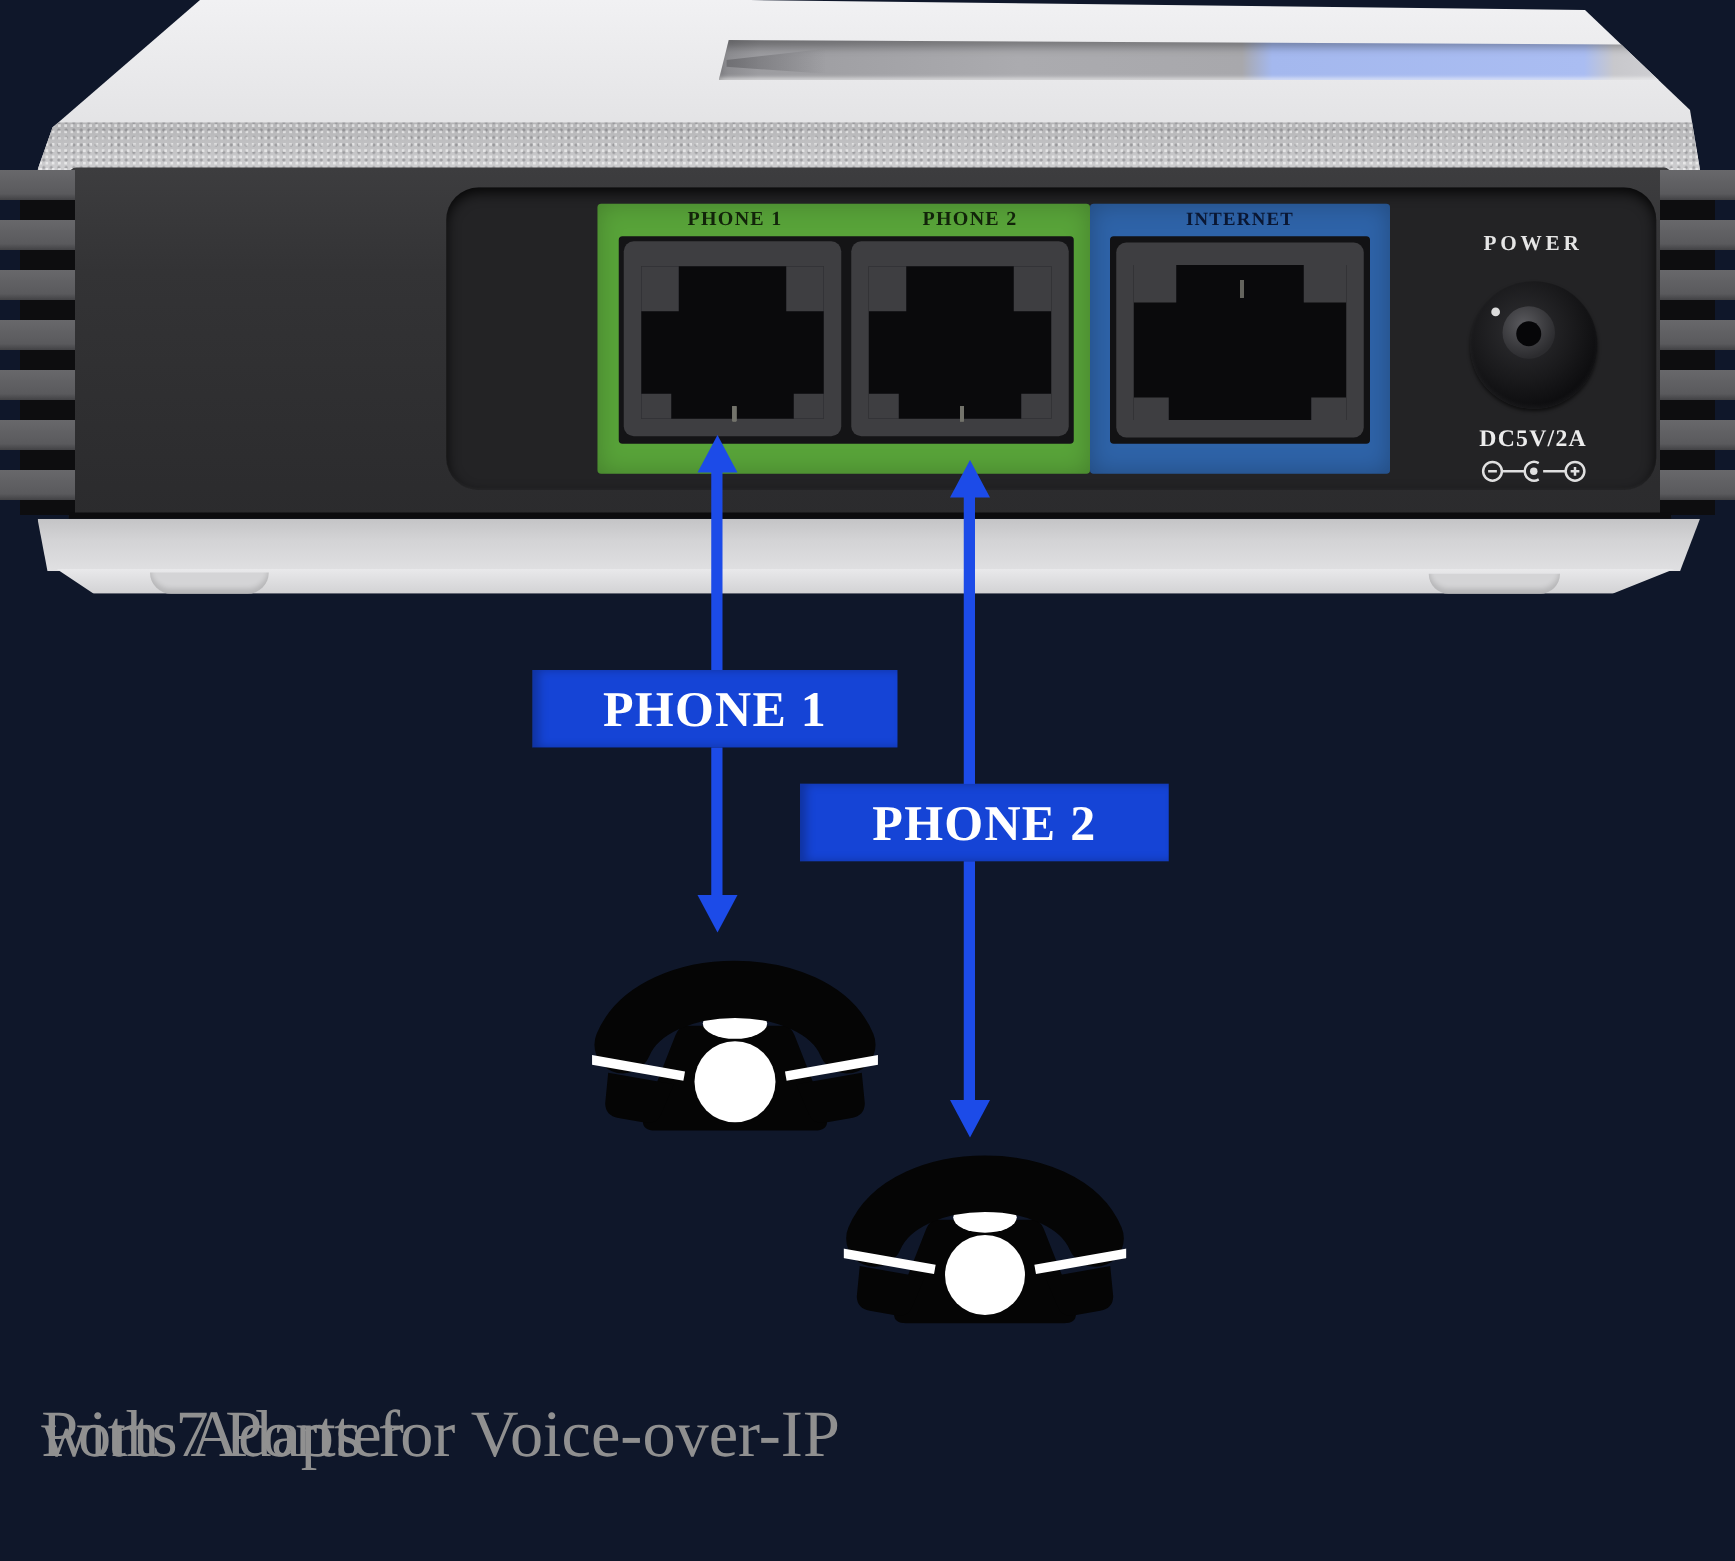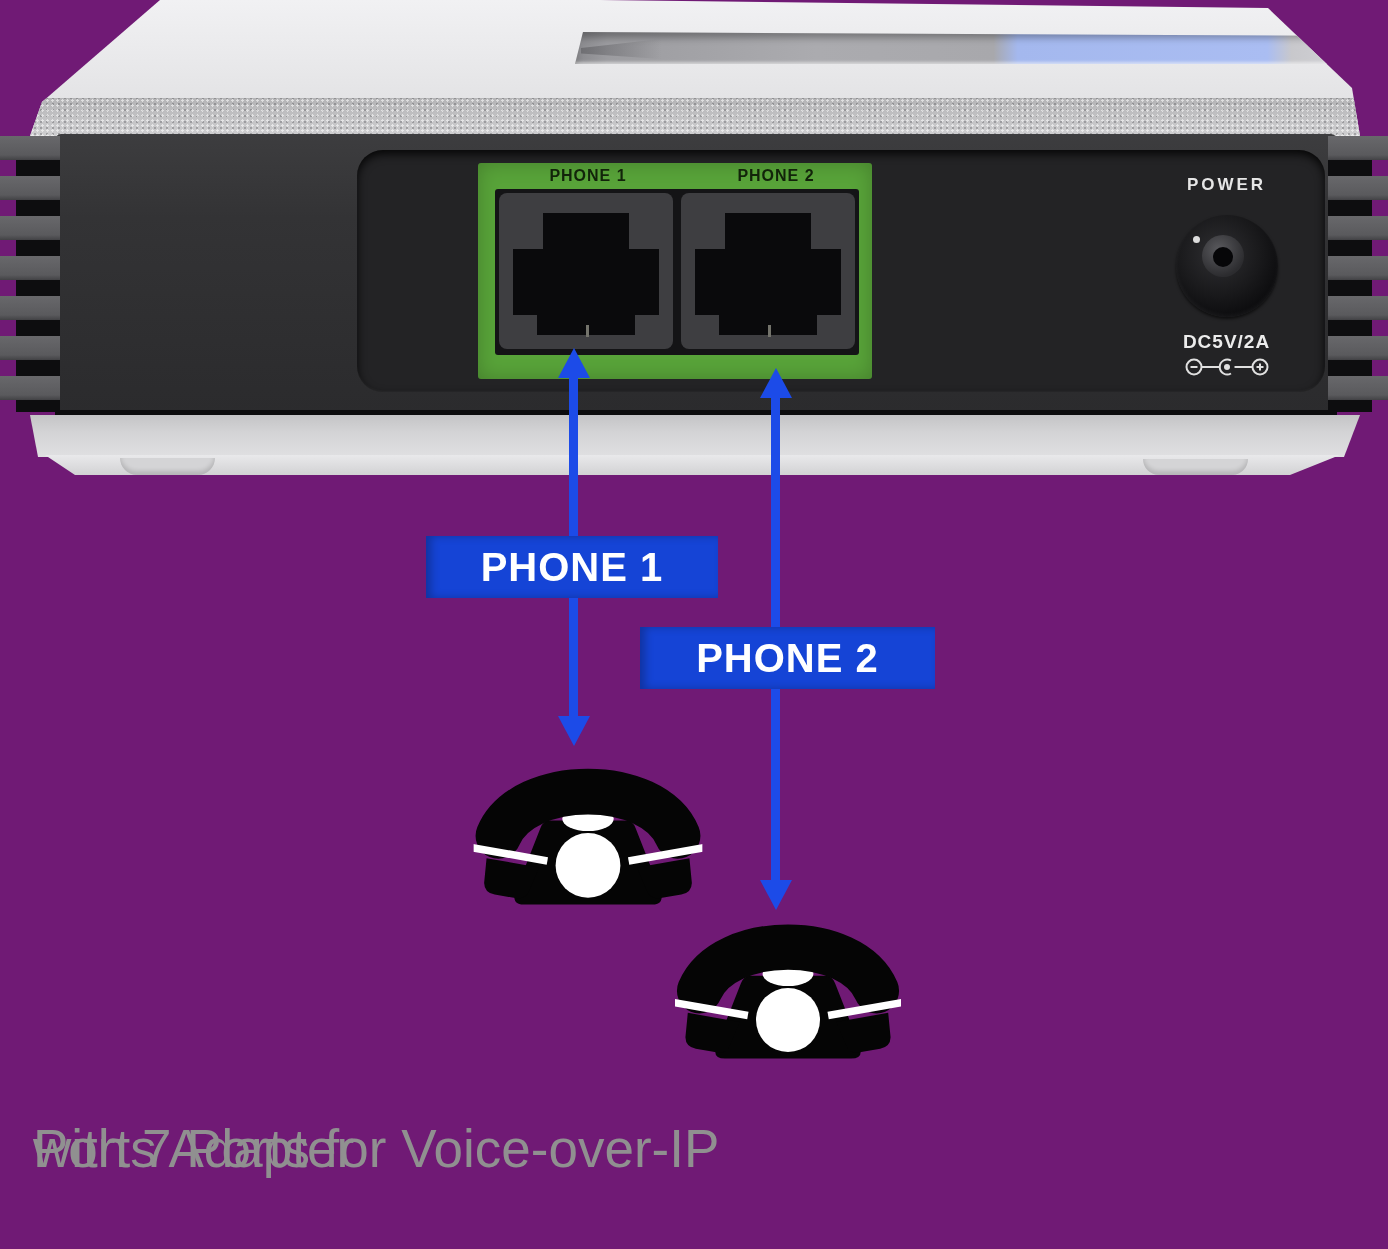--- a/index.html
+++ b/index.html
@@ -1,17 +1,17 @@
 <!DOCTYPE html>
 <html style="--callout-blue: #1544d6; --arrow-blue: #1c4be8; --phone-green: #58a339; --internet-blue: #2e63a8; --caption-gray: #909090;"><head>
 <meta charset="utf-8">
 <style>
   html,body{margin:0;padding:0;background:#ffffff;}
-  #stage{position:relative;width:1388px;height:1249px;background:#701a75;overflow:hidden;
-         font-family:Liberation Sans, sans-serif;}
+  #stage{position:relative;width:1388px;height:1249px;background:#0f172a;overflow:hidden;
+         font-family:Liberation Serif, serif;}
   #stage *{position:absolute;box-sizing:border-box;}
 
   
   .device-top{left:30px;top:0;width:1330px;height:136px;
     clip-path:polygon(130px 0px,570px 0px,1238px 8px,1322px 88px,1330px 136px,0px 136px,12px 102px);
     background:linear-gradient(180deg,#f1f1f3 0%,#e7e7e9 55%,#dedee0 100%);}
   .top-band{left:0;bottom:0;width:100%;height:38px;
     background:
       radial-gradient(circle,rgba(255,255,255,.55) 1px,transparent 1.4px) 0 0/5px 5px,
       radial-gradient(circle,rgba(50,50,55,.28) 1px,transparent 1.4px) 2px 3px/6px 6px,
@@ -38,21 +38,21 @@
     background:repeating-linear-gradient(180deg,#68686b 0px,#5a5a5d 19px,#424245 24px,
       rgba(0,0,0,0) 24px,rgba(0,0,0,0) 40px);}
 
   .port-recess{left:357px;top:150px;width:968px;height:242px;background:#232325;border-radius:26px;
     box-shadow:inset 0 4px 10px rgba(0,0,0,.85),inset 0 -1px 2px rgba(255,255,255,.06);}
 
   .section-green{left:121px;top:13px;width:394px;height:216px;border-radius:3px;
     background:var(--phone-green,#58a339);box-shadow:inset 0 0 20px rgba(0,0,0,.22);}
   .section-blue{left:515px;top:13px;width:240px;height:216px;border-radius:3px;
     background:var(--internet-blue,#2e63a8);box-shadow:inset 0 0 20px rgba(0,0,0,.25);}
-  .section-power{left:772px;top:3px;width:195px;height:216px;}
+  .section-power{left:772px;top:13px;width:195px;height:216px;}
 
   .port-title{font-weight:bold;font-size:16px;letter-spacing:1px;color:#12240a;text-align:center;}
   .pt-1{left:28px;top:4px;width:164px;}
   .pt-2{left:216px;top:4px;width:164px;}
   .pt-inet{left:10px;top:5px;width:220px;font-size:15px;color:#0a1733;}
 
   .inner-black{background:#141416;border-radius:3px;}
   .green-inner{left:17px;top:26px;width:364px;height:166px;}
   .blue-inner{left:16px;top:26px;width:208px;height:166px;background:#121214;}
 
@@ -195,20 +195,43 @@
                   <i></i>
                   <i></i>
                   <i></i>
                   <i></i>
                 </div>
             </div>
           </div>
         </div>
       </div>
 
+      <div class="section-blue">
+        <div class="port-title pt-inet">INTERNET</div>
+        <div class="inner-black blue-inner">
+          <div class="jack rj45" style="left:5px;top:5px;width:198px;height:156px;">
+            <div class="jack-open" style="left:14px;top:18px;width:170px;height:124px;">
+              <div class="notch n-tl"></div>
+              <div class="notch n-tr"></div>
+              <div class="notch n-bl"></div>
+              <div class="notch n-br"></div>
+              <div class="pins">
+                  <i></i>
+                  <i></i>
+                  <i></i>
+                  <i></i>
+                  <i></i>
+                  <i></i>
+                  <i></i>
+                  <i></i>
+                </div>
+            </div>
+          </div>
+        </div>
+      </div>
 
       <div class="section-power">
         <div class="power-title">POWER</div>
         <div class="dc-jack">
           <div class="dc-ring">
             <div class="dc-hole"></div>
           </div>
           <div class="dc-glint"></div>
         </div>
         <div class="power-spec">DC5V/2A</div>

